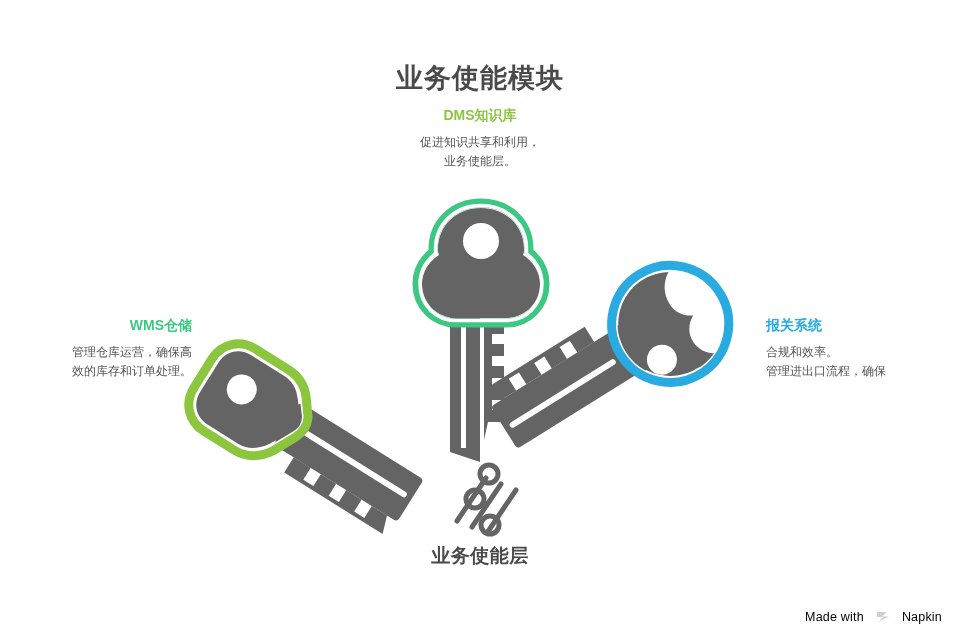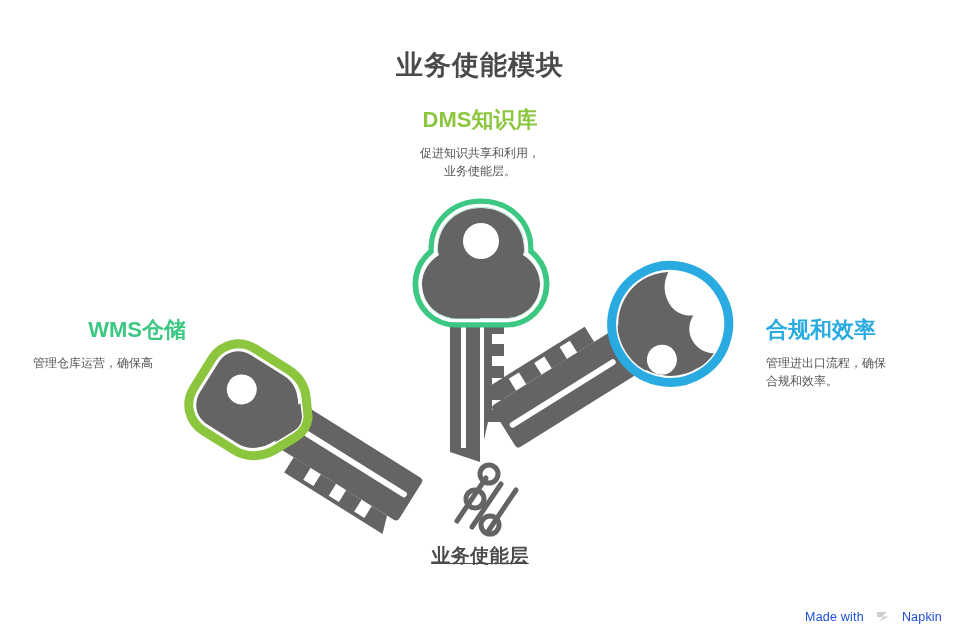--- a/index.html
+++ b/index.html
@@ -16,35 +16,35 @@
     width: 960px;
     height: 642px;
     background: #ffffff;
     overflow: hidden;
   }
 
   
   #page-title {
     position: absolute;
     left: 0;
-    top: 47px;
+    top: 60px;
     width: 960px;
     text-align: center;
     font-size: 27px;
     font-weight: bold;
     color: #4a4a4a;
     letter-spacing: 1px;
   }
 
   
   .label-block {
     position: absolute;
   }
   .label-title {
-    font-size: 22px;
+    font-size: 14px;
     font-weight: bold;
     line-height: 1.3;
   }
   .label-desc {
     font-size: 12px;
     color: #555555;
     line-height: 1.55;
     margin-top: 9px;
   }
 
@@ -52,27 +52,27 @@
   #block-dms {
     left: 330px;
     top: 106px;
     width: 300px;
     text-align: center;
   }
   #block-dms .label-title { color: #8cc63f; }
 
   
   #block-wms {
-    left: 0;
+    left: 6px;
     top: 316px;
     width: 186px;
     text-align: right;
   }
   #block-wms .label-title { color: #3cc882; }
-  #block-wms .label-desc { text-align: center; }
+  #block-wms .label-desc { text-align: right; }
 
   
   #block-customs {
     left: 766px;
     top: 316px;
     width: 186px;
     text-align: left;
   }
   #block-customs .label-title { color: #29abe2; }
 
@@ -80,41 +80,40 @@
   #bottom-caption {
     position: absolute;
     left: 0;
     top: 543px;
     width: 960px;
     text-align: center;
     font-size: 19px;
     font-weight: bold;
     color: #4a4a4a;
     letter-spacing: 0.5px;
-    text-decoration: underline;
   }
 
   
   #graphic {
     position: absolute;
     left: 0;
     top: 0;
     width: 960px;
     height: 642px;
   }
 
   
   #watermark {
     position: absolute;
     right: 18px;
     bottom: 18px;
     display: flex;
     gap: 12px;
     font-size: 12.5px;
-    color: #1d4ed8;
+    color: #000000;
     letter-spacing: 0.2px;
   }
   #watermark svg { display: block; }
 </style>
 </head>
 <body>
 
 <div id="canvas">
 
   <div id="page-title">业务使能模块</div>
@@ -285,28 +284,29 @@
     <div class="label-desc">
       <div>促进知识共享和利用，</div>
       <div>业务使能层。</div>
     </div>
   </div>
 
   <div class="label-block" id="block-wms">
     <div class="label-title">WMS仓储</div>
     <div class="label-desc">
       <div>管理仓库运营，确保高</div>
+      <div>效的库存和订单处理。</div>
     </div>
   </div>
 
   <div class="label-block" id="block-customs">
-    <div class="label-title">合规和效率</div>
+    <div class="label-title">报关系统</div>
     <div class="label-desc">
+      <div>合规和效率。</div>
       <div>管理进出口流程，确保</div>
-      <div>合规和效率。</div>
     </div>
   </div>
 
   <div id="bottom-caption">业务使能层</div>
 
   <div id="watermark">
     <span>Made with</span>
     <span>
       <svg width="14" height="13" viewBox="0 0 14 13">
         <path d="M1 2 L11 2 L6 6.5 L13 6.5 L3 11.5 L7 7 L1 7 Z" fill="#cfcfcf"></path>

